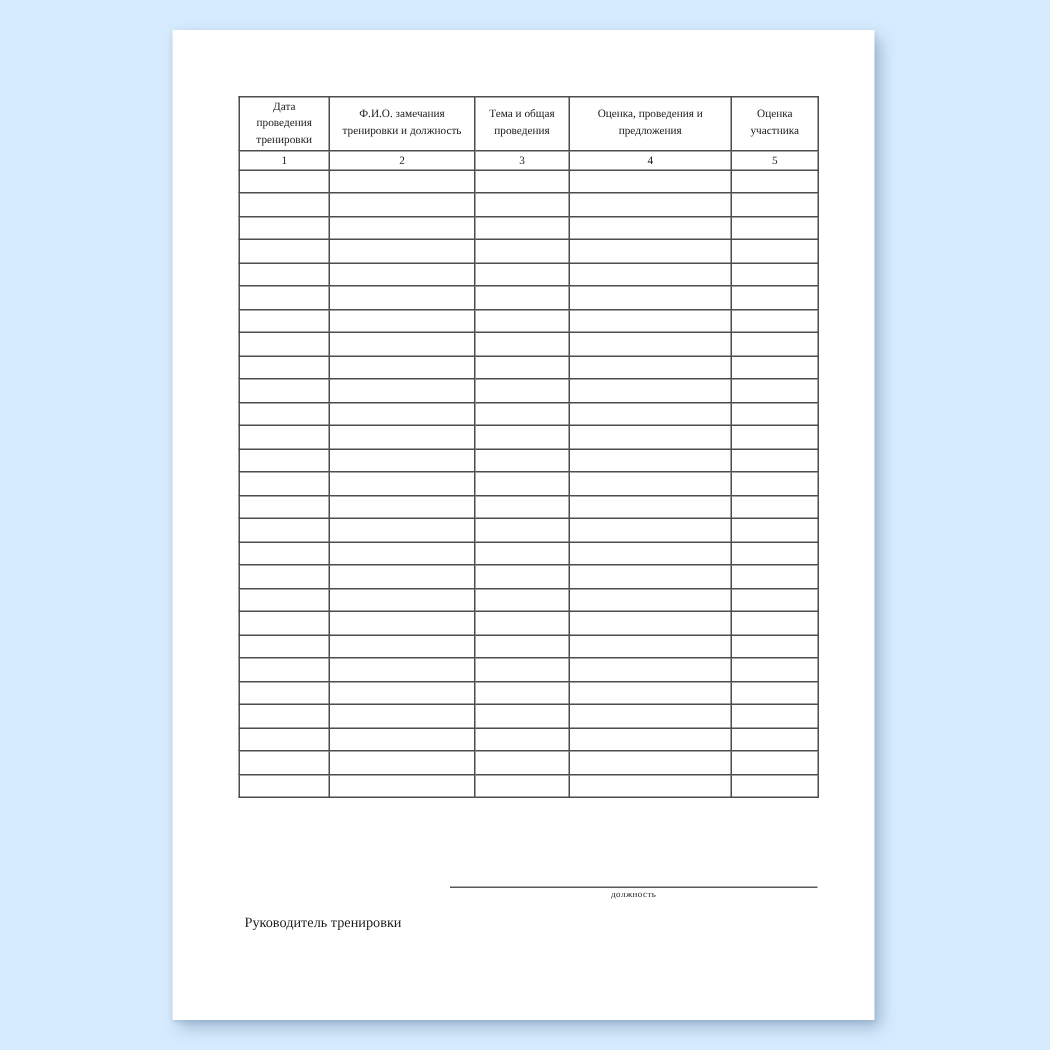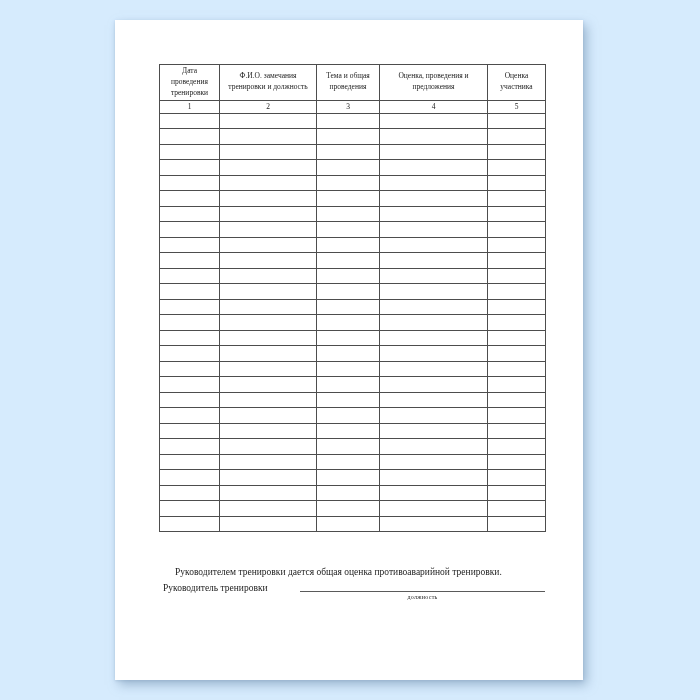--- a/index.html
+++ b/index.html
@@ -71,20 +71,21 @@
     left: 48px;
     display: flex;
     align-items: flex-start;
   }
   .sig-row-1 { top: 563px; }
   .sig-row-2 { top: 592px; }
   .sig-label {
     width: 137px;
     font-size: 9.5px;
     line-height: 11px;
+    margin-top: 28px;
   }
   .sig-field {
     width: 245px;
     display: flex;
     flex-direction: column;
   }
   .sig-line {
     height: 9px;
     border-bottom: 1.5px solid var(--signature_line);
   }
@@ -312,21 +313,20 @@
           <tr>
             <td></td>
             <td></td>
             <td></td>
             <td></td>
             <td></td>
           </tr>
         </tbody>
     </table>
 
-    <p class="note">Руководителем тренировки дается общая оценка противоаварийной тренировки.</p>
 
     <div class="sig-row sig-row-1">
       <span class="sig-label">Руководитель тренировки</span>
       <span class="sig-field">
         <span class="sig-line"></span>
         <span class="sig-caption">должность</span>
       </span>
     </div>
 
 

